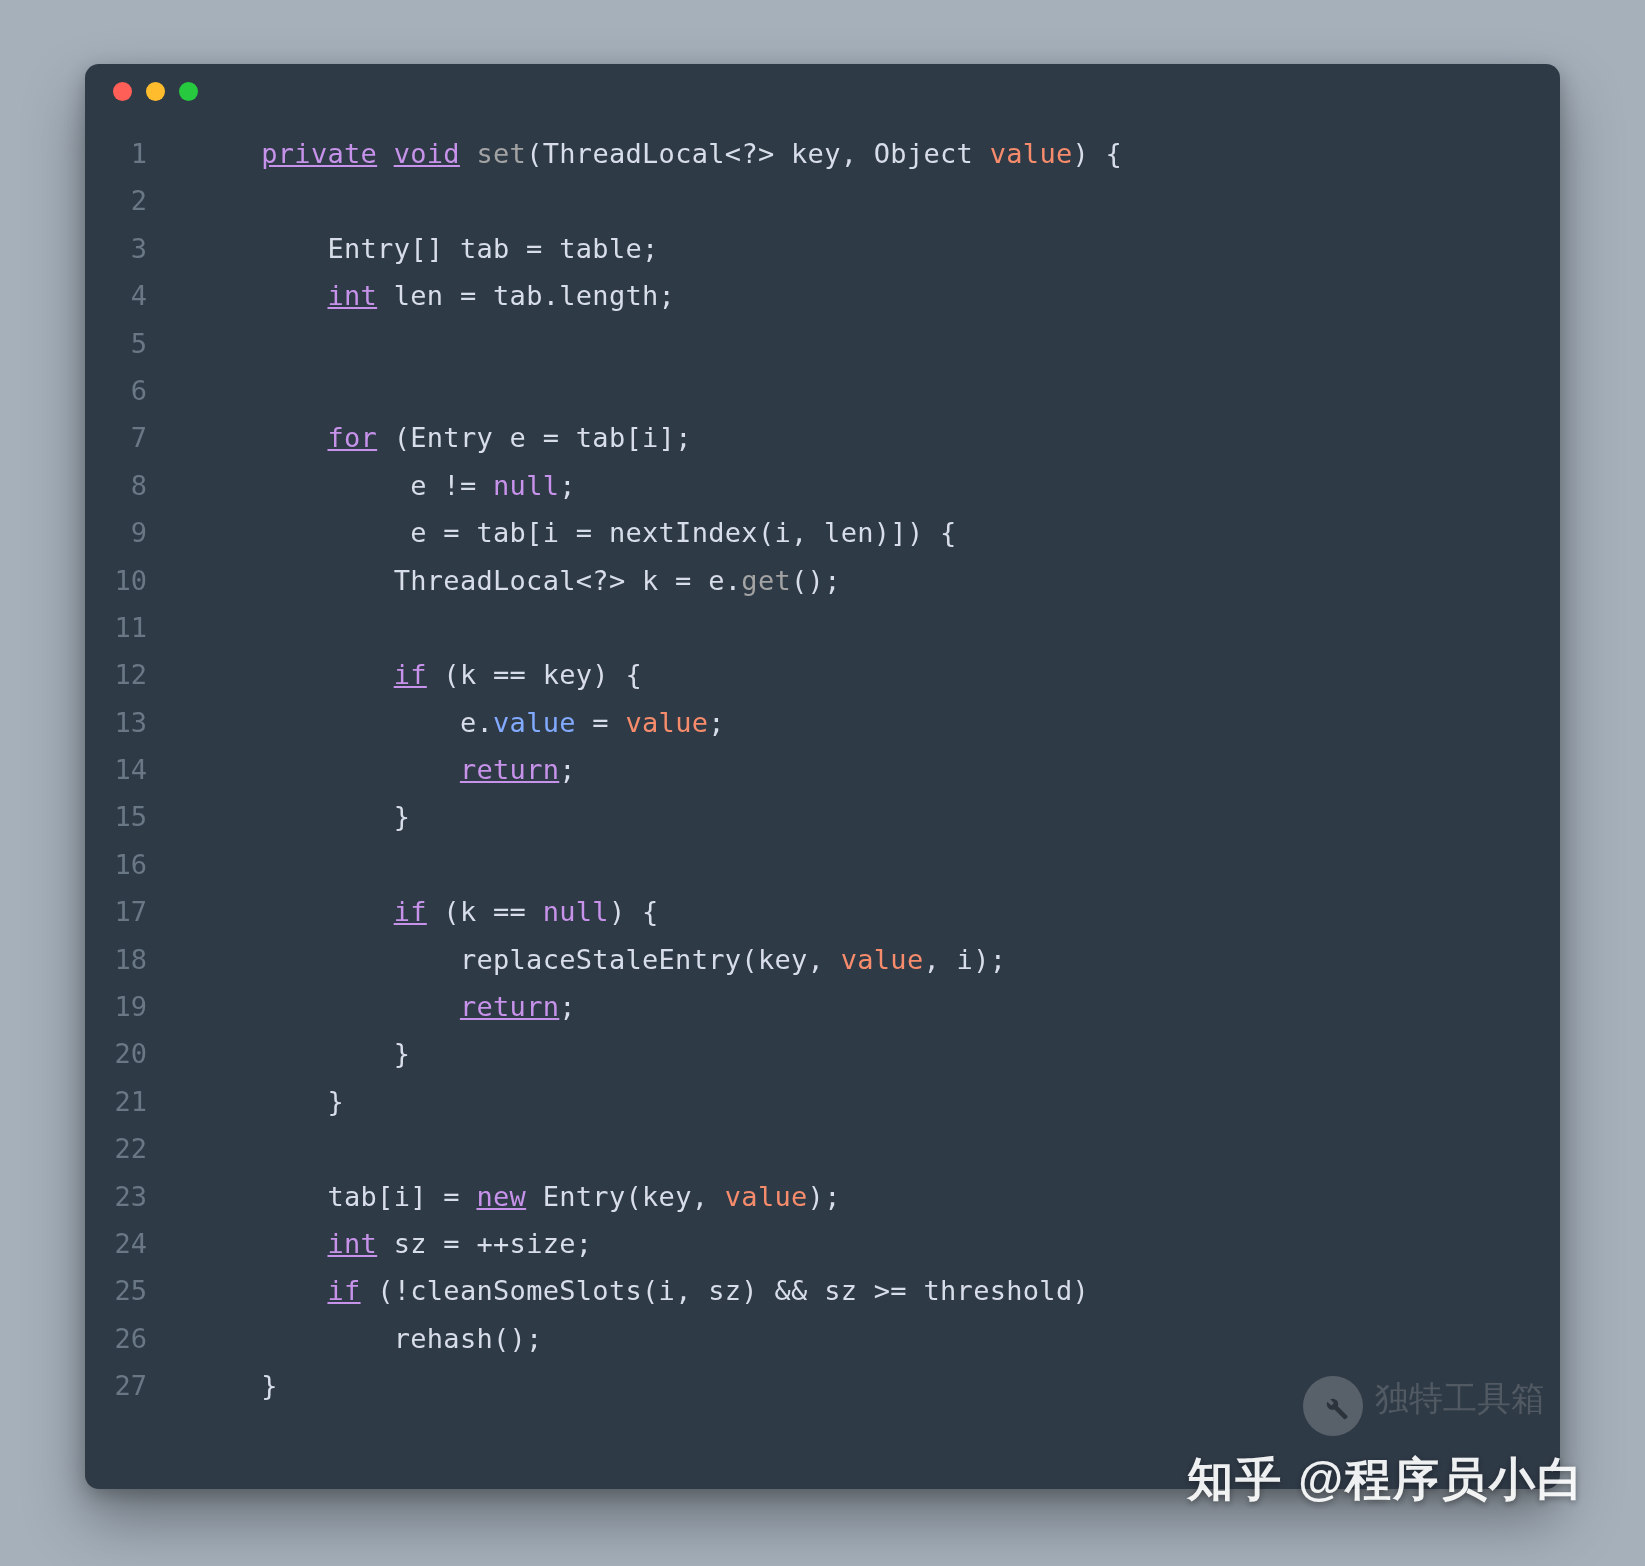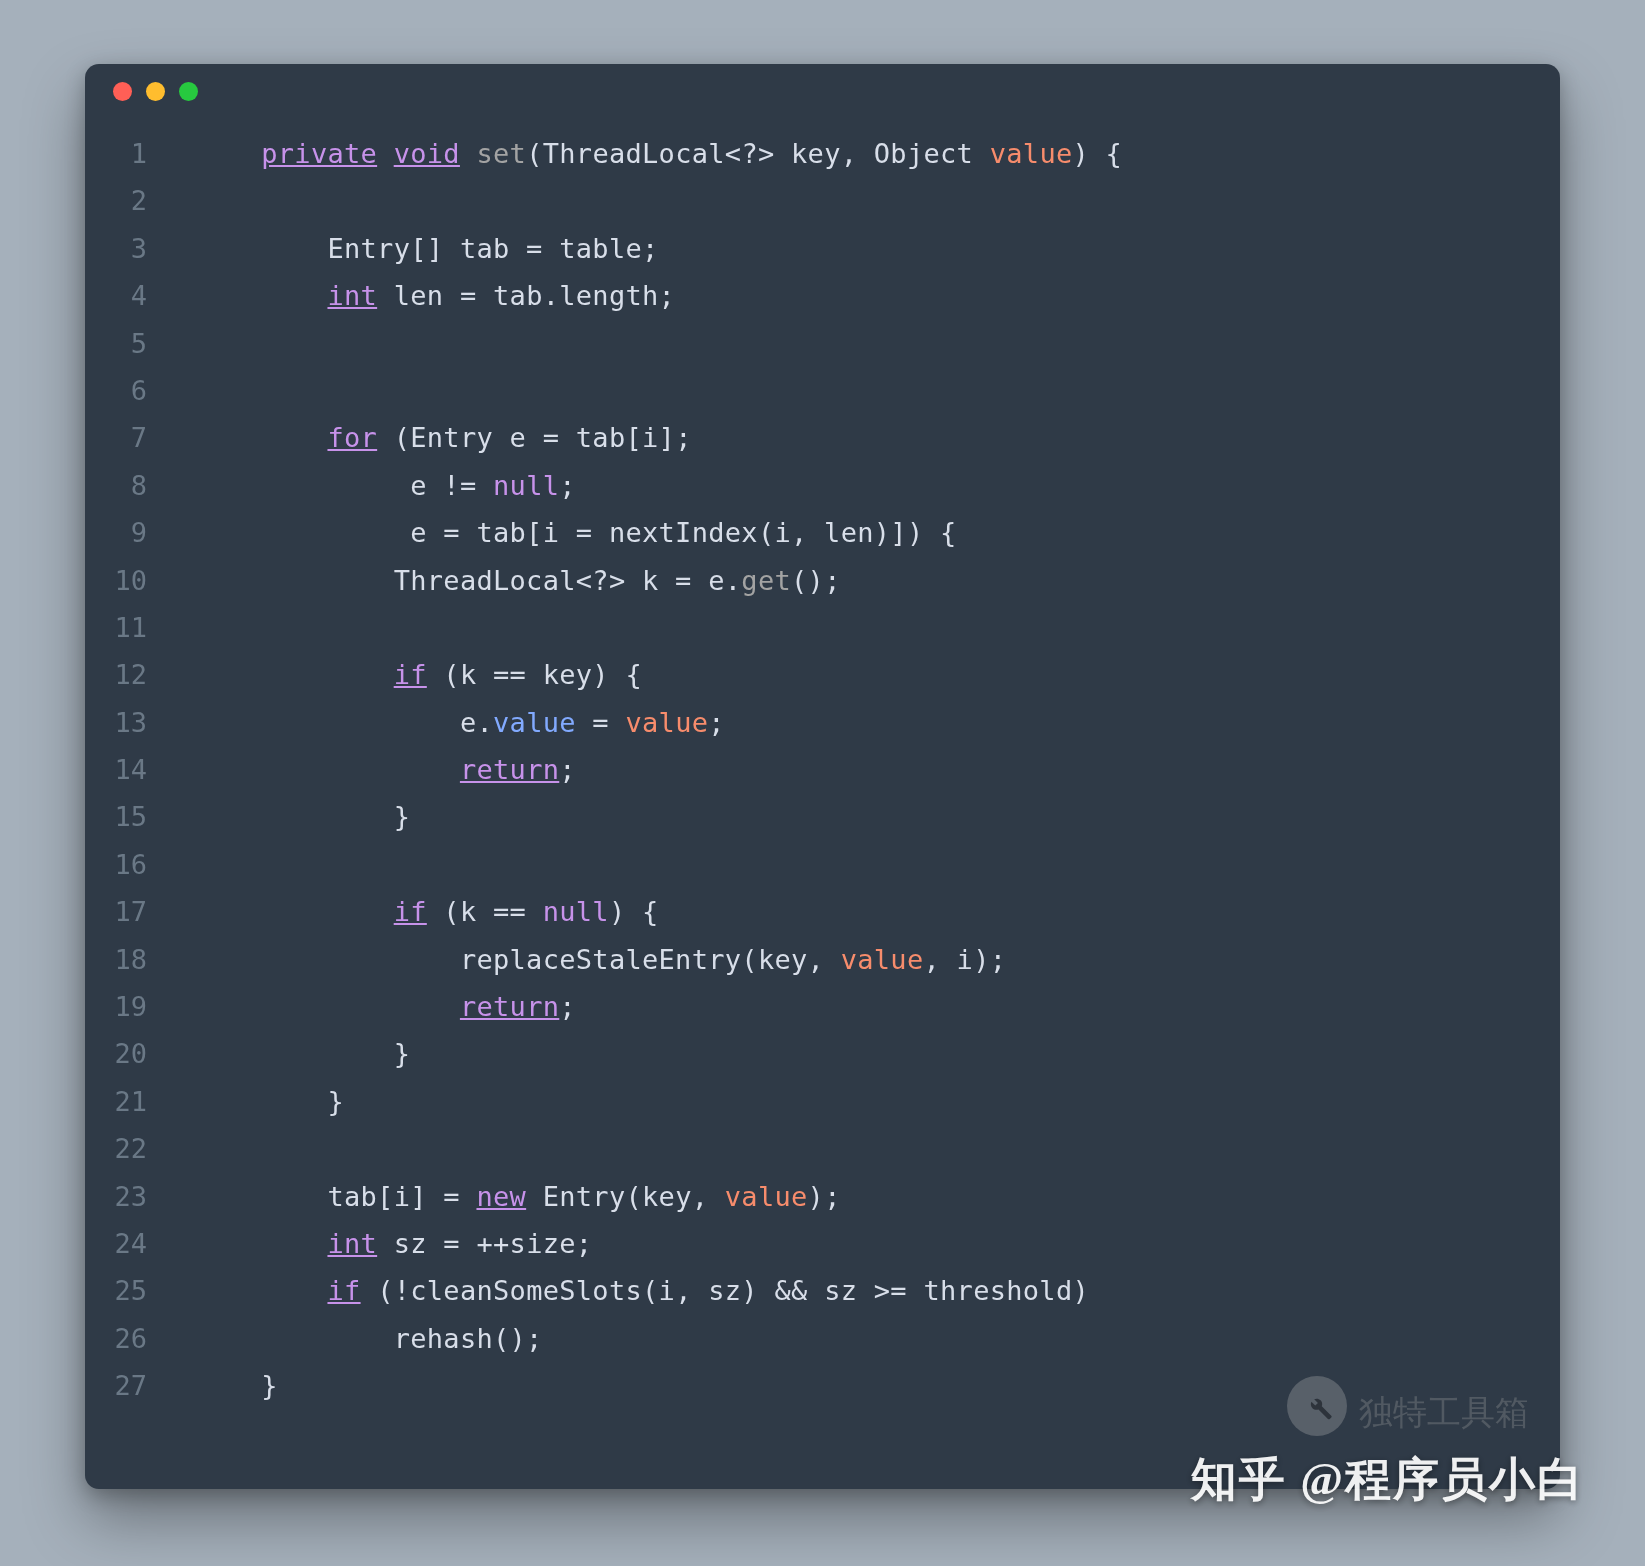--- a/index.html
+++ b/index.html
@@ -59,45 +59,45 @@
   .kw { color: #c792ea; text-decoration: underline; }        
   .fn { color: #a3a3a3; }      
   .param { color: #f78c6c; }     
   .lit-null { color: #c792ea; }  
   .num { color: #f78c6c; }       
   .prop { color: #82aaff; }      
   .plain { color: #d8dee9; }
 
   .watermark-badge {
     position: absolute;
-    right: 116px;
+    right: 100px;
     bottom: 130px;
     display: flex;
-    align-items: flex-end;
+    align-items: flex-start;
     gap: 12px;
     opacity: 0.55;
   }
   .watermark-badge .circle {
     width: 60px; height: 60px; border-radius: 50%;
     background: #7a7f85;
     display: flex; align-items: center; justify-content: center;
   }
   .watermark-badge .circle svg { width: 32px; height: 32px; fill: #2c2f33; }
   .watermark-badge .txt { color: #6e7479; font-size: 34px; }
   .watermark-bottom {
     position: absolute;
     right: 60px;
     bottom: 55px;
     color: #ffffff;
     opacity: 0.92;
     font-size: 46px;
     display: flex;
     align-items: center;
     gap: 16px;
-    font-family: Liberation Serif, serif;
+    font-family: Liberation Sans, sans-serif;
     text-shadow: 0 2px 6px rgba(0,0,0,0.4);
   }
   .zhihu-logo {
     font-weight: bold;
     font-size: 46px;
     letter-spacing: 2px;
   }
 </style>
 </head>
 <body>

